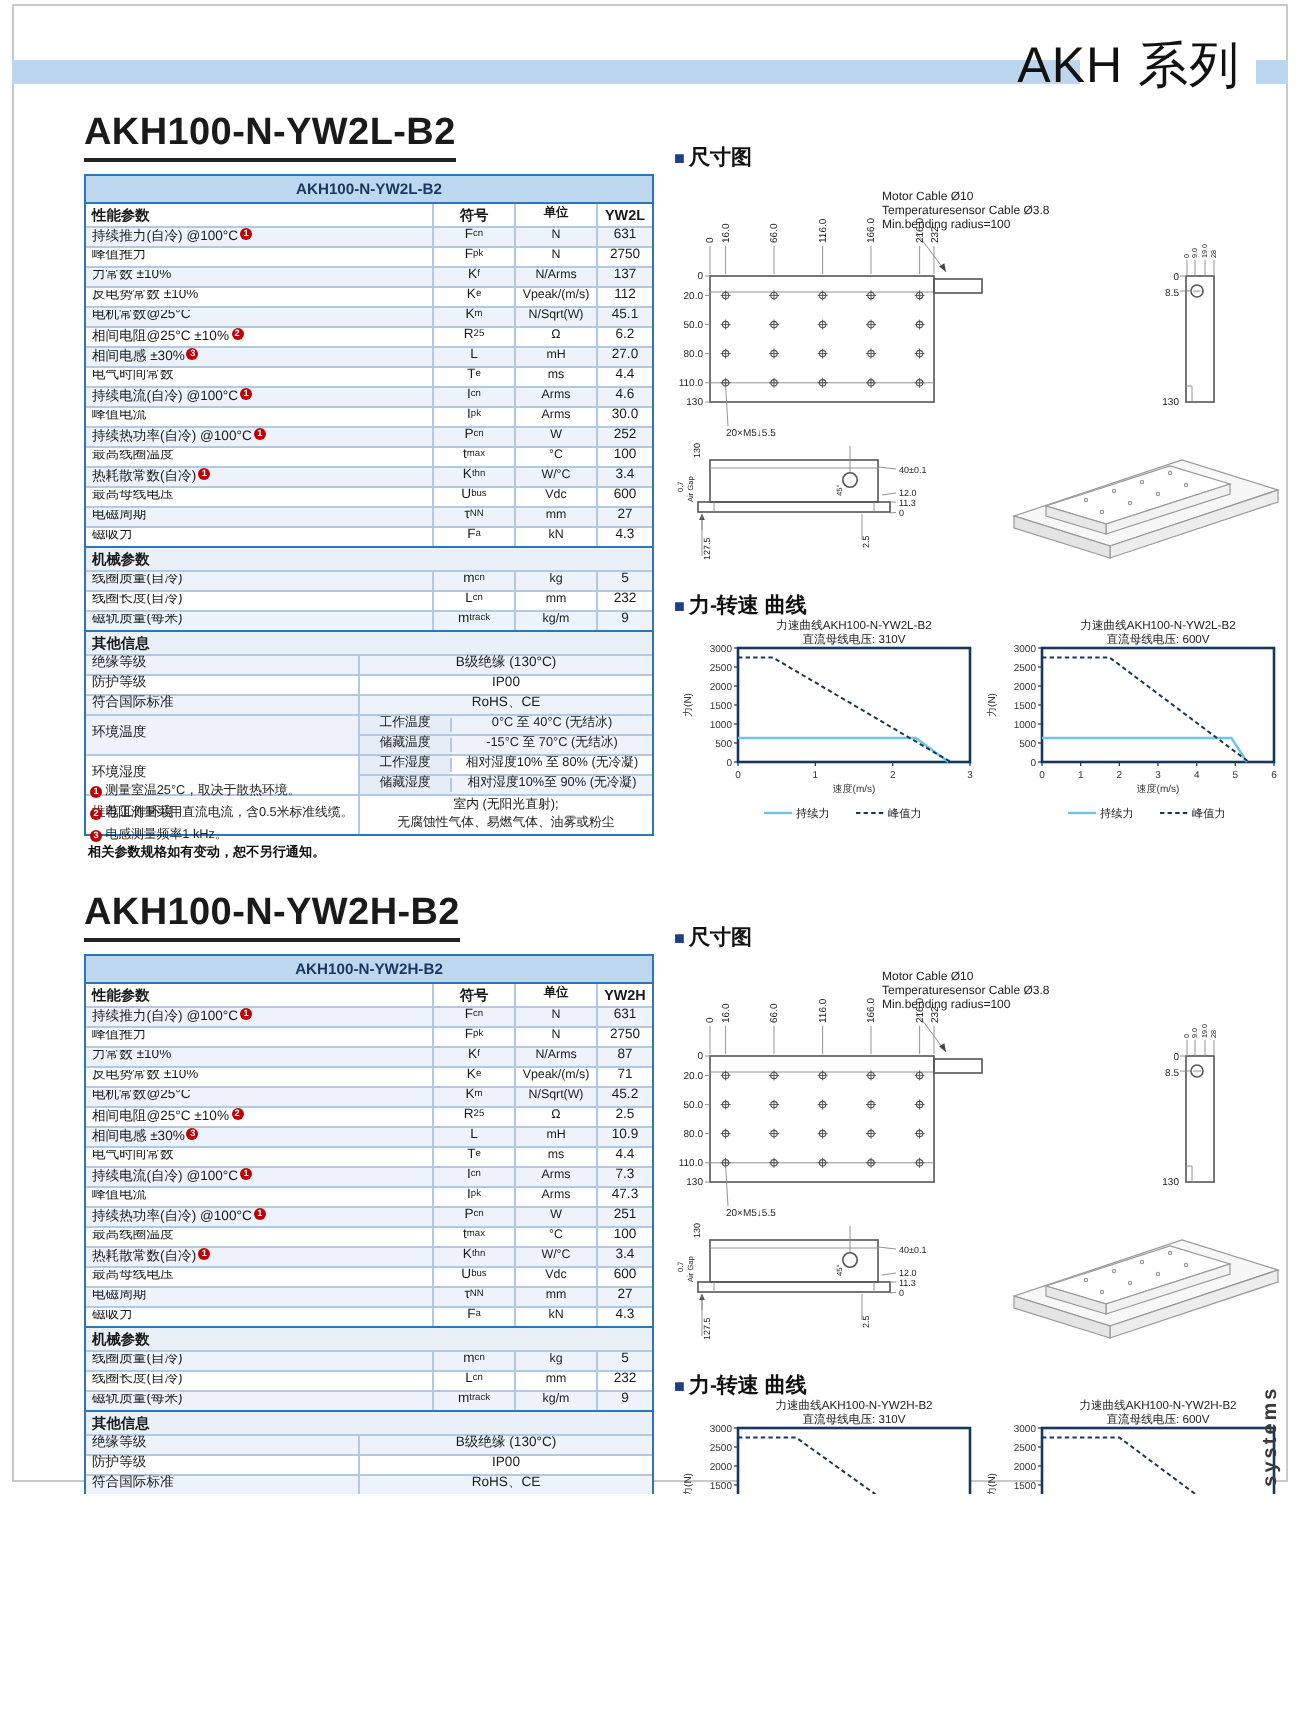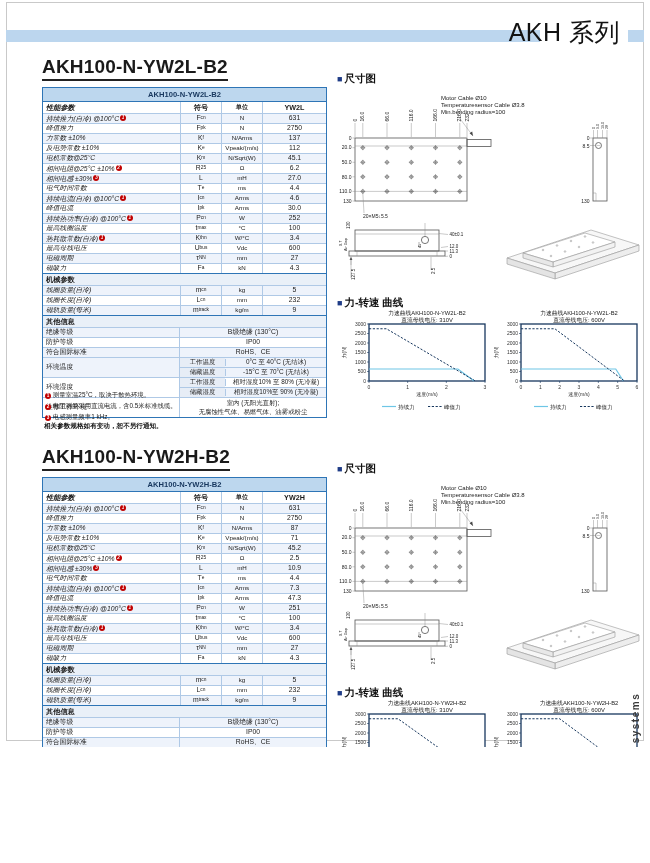--- a/index.html
+++ b/index.html
@@ -16,22 +16,22 @@
                border-bottom:2px solid #222;padding-bottom:1px;letter-spacing:0.2px;display:inline-block;}
 
   
   .dtable{position:absolute;left:42px;top:27px;width:283px;border:1.4px solid #2E75B6;background:#fff;
           font-size:6.8px;line-height:1;}
   .t-header{background:#BDD7EE;font-weight:700;text-align:center;height:13px;line-height:13px;font-size:7.6px;color:#17375E;}
   .tr{display:flex;align-items:center;min-height:9px;border-top:0.5px solid #AFC9E6;}
   .t-cols{font-weight:700;min-height:11px;border-top:1.4px solid #2E75B6;font-size:7.2px;}
   .t-sec{font-weight:700;min-height:11px;line-height:11px;padding-left:3px;border-top:1.4px solid #2E75B6;
          background:#E9F0F8;font-size:7.2px;}
-  .c-name{width:134px;padding-left:3px;white-space:nowrap;overflow:hidden;font-style:italic;}
-  .c-sym{width:40px;text-align:center;border-left:0.5px solid #AFC9E6;align-self:stretch;display:flex;align-items:center;justify-content:center;}
+  .c-name{width:134px;padding-left:3px;white-space:nowrap;overflow:hidden;}
+  .c-sym{width:40px;text-align:center;border-left:0.5px solid #AFC9E6;align-self:stretch;display:flex;align-items:center;justify-content:center;margin-left:36px;}
   .c-sym sub{font-size:4.8px;}
   .c-unit{width:40px;text-align:center;font-size:6.2px;border-left:0.5px solid #AFC9E6;align-self:stretch;display:flex;align-items:center;justify-content:center;}
   .c-val{flex:1;border-left:0.5px solid #AFC9E6;align-self:stretch;display:flex;align-items:center;justify-content:center;}
   .rep > .tr:nth-of-type(odd){background:#EEF3FB;}
   .c-name2{width:133px;padding-left:3px;}
   .c-val2{flex:1;text-align:center;border-left:0.5px solid #AFC9E6;align-self:stretch;display:flex;align-items:center;justify-content:center;}
   .env{align-items:stretch;}
   .env-sub{flex:1;display:flex;flex-direction:column;border-left:0.5px solid #AFC9E6;}
   .env-row{display:flex;min-height:9px;align-items:center;}
   .env-row + .env-row{border-top:0.5px solid #AFC9E6;}

